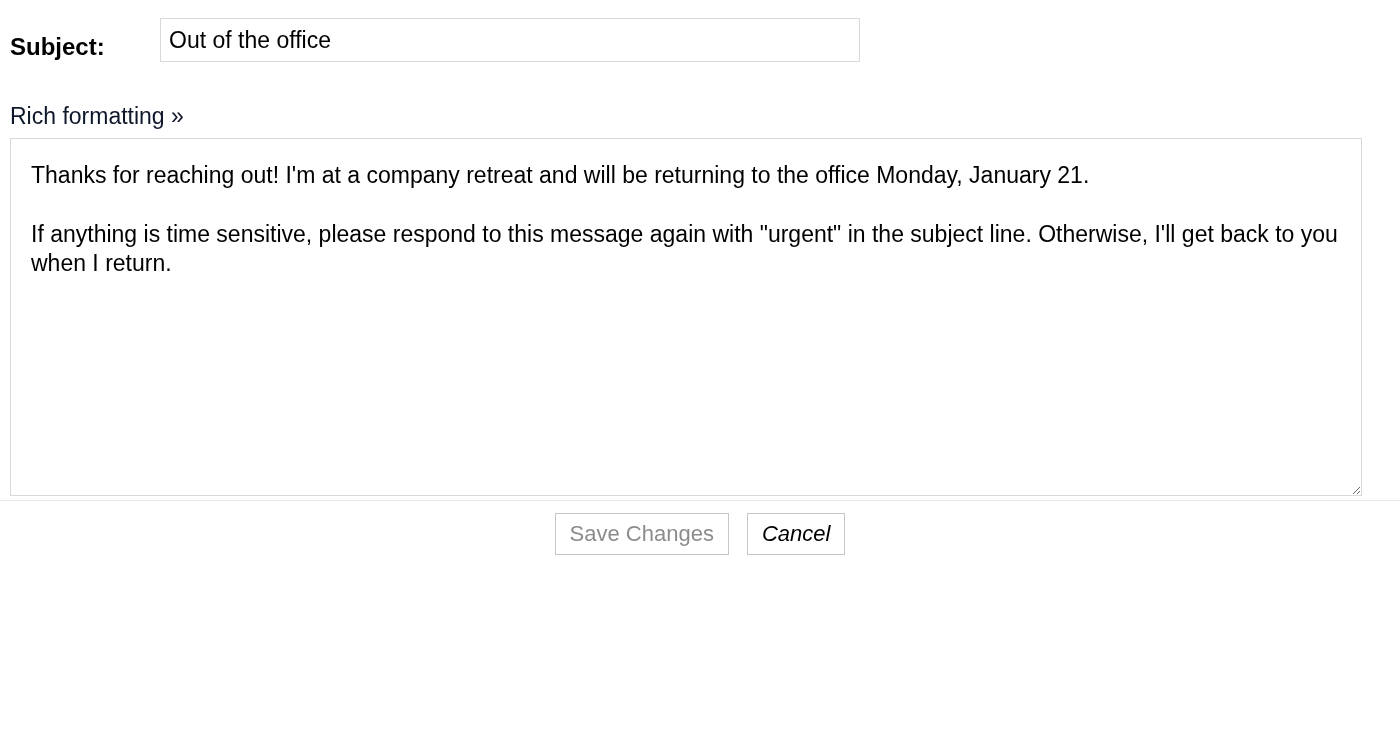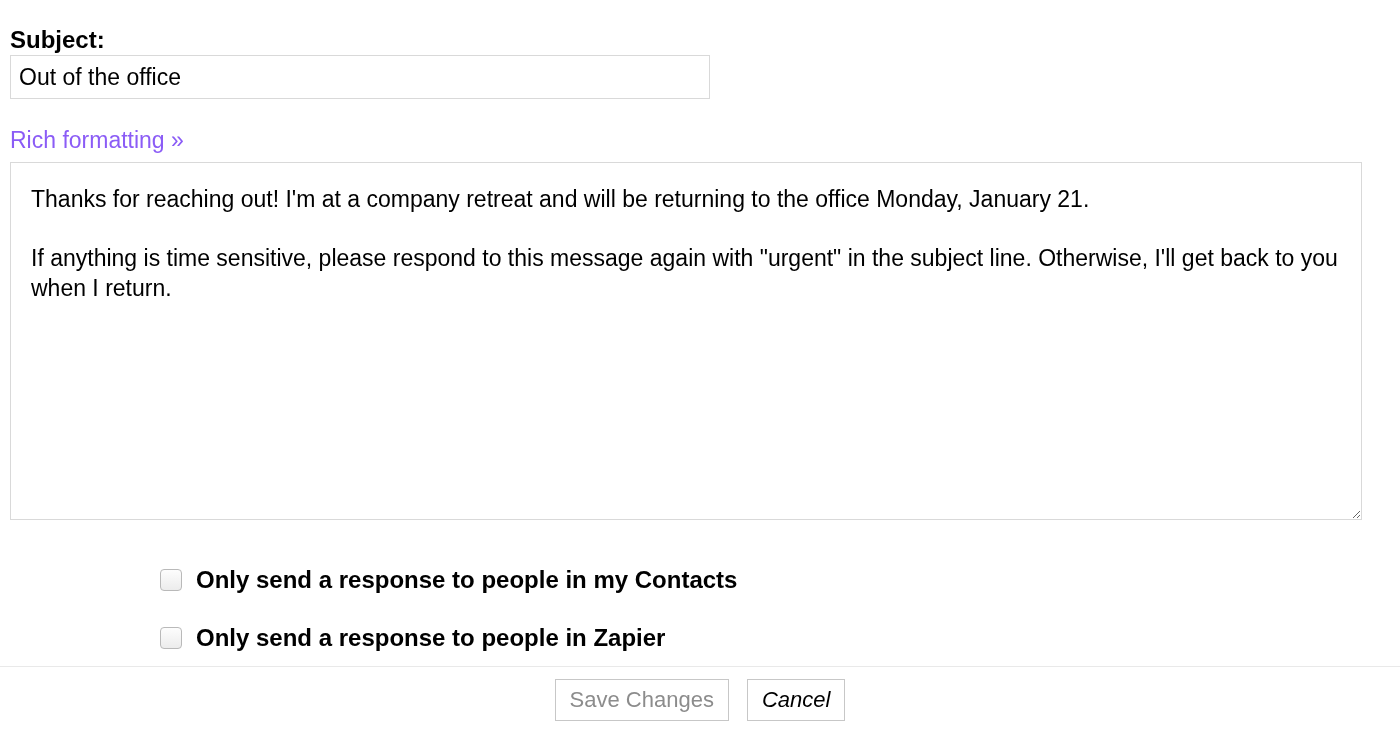--- a/index.html
+++ b/index.html
@@ -9,22 +9,21 @@
       font-family: Arial, "Helvetica Neue", Helvetica, sans-serif;
       background: #fff;
       color: #000;
       overflow: hidden;
     }
     .form-area {
       padding: 18px 10px 0 10px;
     }
     .row {
       display: flex;
-      align-items: flex-start;
-      flex-direction: column;
+      align-items: flex-end;
     }
     .label-col {
       width: 150px;
       padding-left: 0;
       font-weight: 700;
       font-size: 24px;
       line-height: 1.3;
       padding-top: 6px;
     }
     .field-col {
@@ -36,26 +35,26 @@
       font-size: 23px;
       padding: 4px 8px;
       border: 1px solid #d9d9d9;
       outline: none;
       font-family: inherit;
       color: #000;
     }
     .message-row { margin-top: 28px; }
     .rich-link {
       display: inline-block;
-      color: #8b5cf6;
+      color: #0f172a;
       font-size: 23px;
       text-decoration: none;
       cursor: pointer;
       margin-bottom: 8px;
-      margin-top: 0;
+      margin-top: 13px;
     }
     .message-textarea {
       width: 1352px;
       height: 358px;
       border: 1px solid #d9d9d9;
       font-size: 23px;
       line-height: 1.28;
       padding: 22px 20px 12px 20px;
       font-family: inherit;
       resize: both;
@@ -121,29 +120,19 @@
 
   <div class="row message-row">
     <div class="field-col">
       <a class="rich-link" href="#">Rich formatting »</a>
       <textarea class="message-textarea" style="">Thanks for reaching out! I'm at a company retreat and will be returning to the office Monday, January 21.
 
 If anything is time sensitive, please respond to this message again with "urgent" in the subject line. Otherwise, I'll get back to you when I return.</textarea>
     </div>
   </div>
 
-  <div class="options">
-    <div class="option-row">
-      <input type="checkbox" class="opt-checkbox" id="cb1" style="">
-      <label for="cb1" class="opt-label">Only send a response to people in my Contacts</label>
-    </div>
-    <div class="option-row">
-      <input type="checkbox" class="opt-checkbox" id="cb2" style="">
-      <label for="cb2" class="opt-label">Only send a response to people in Zapier</label>
-    </div>
-  </div>
 
 </div>
 
 <div class="footer">
   <button class="btn btn-save">Save Changes</button>
   <button class="btn btn-cancel">Cancel</button>
 </div>
 
 </body></html>

